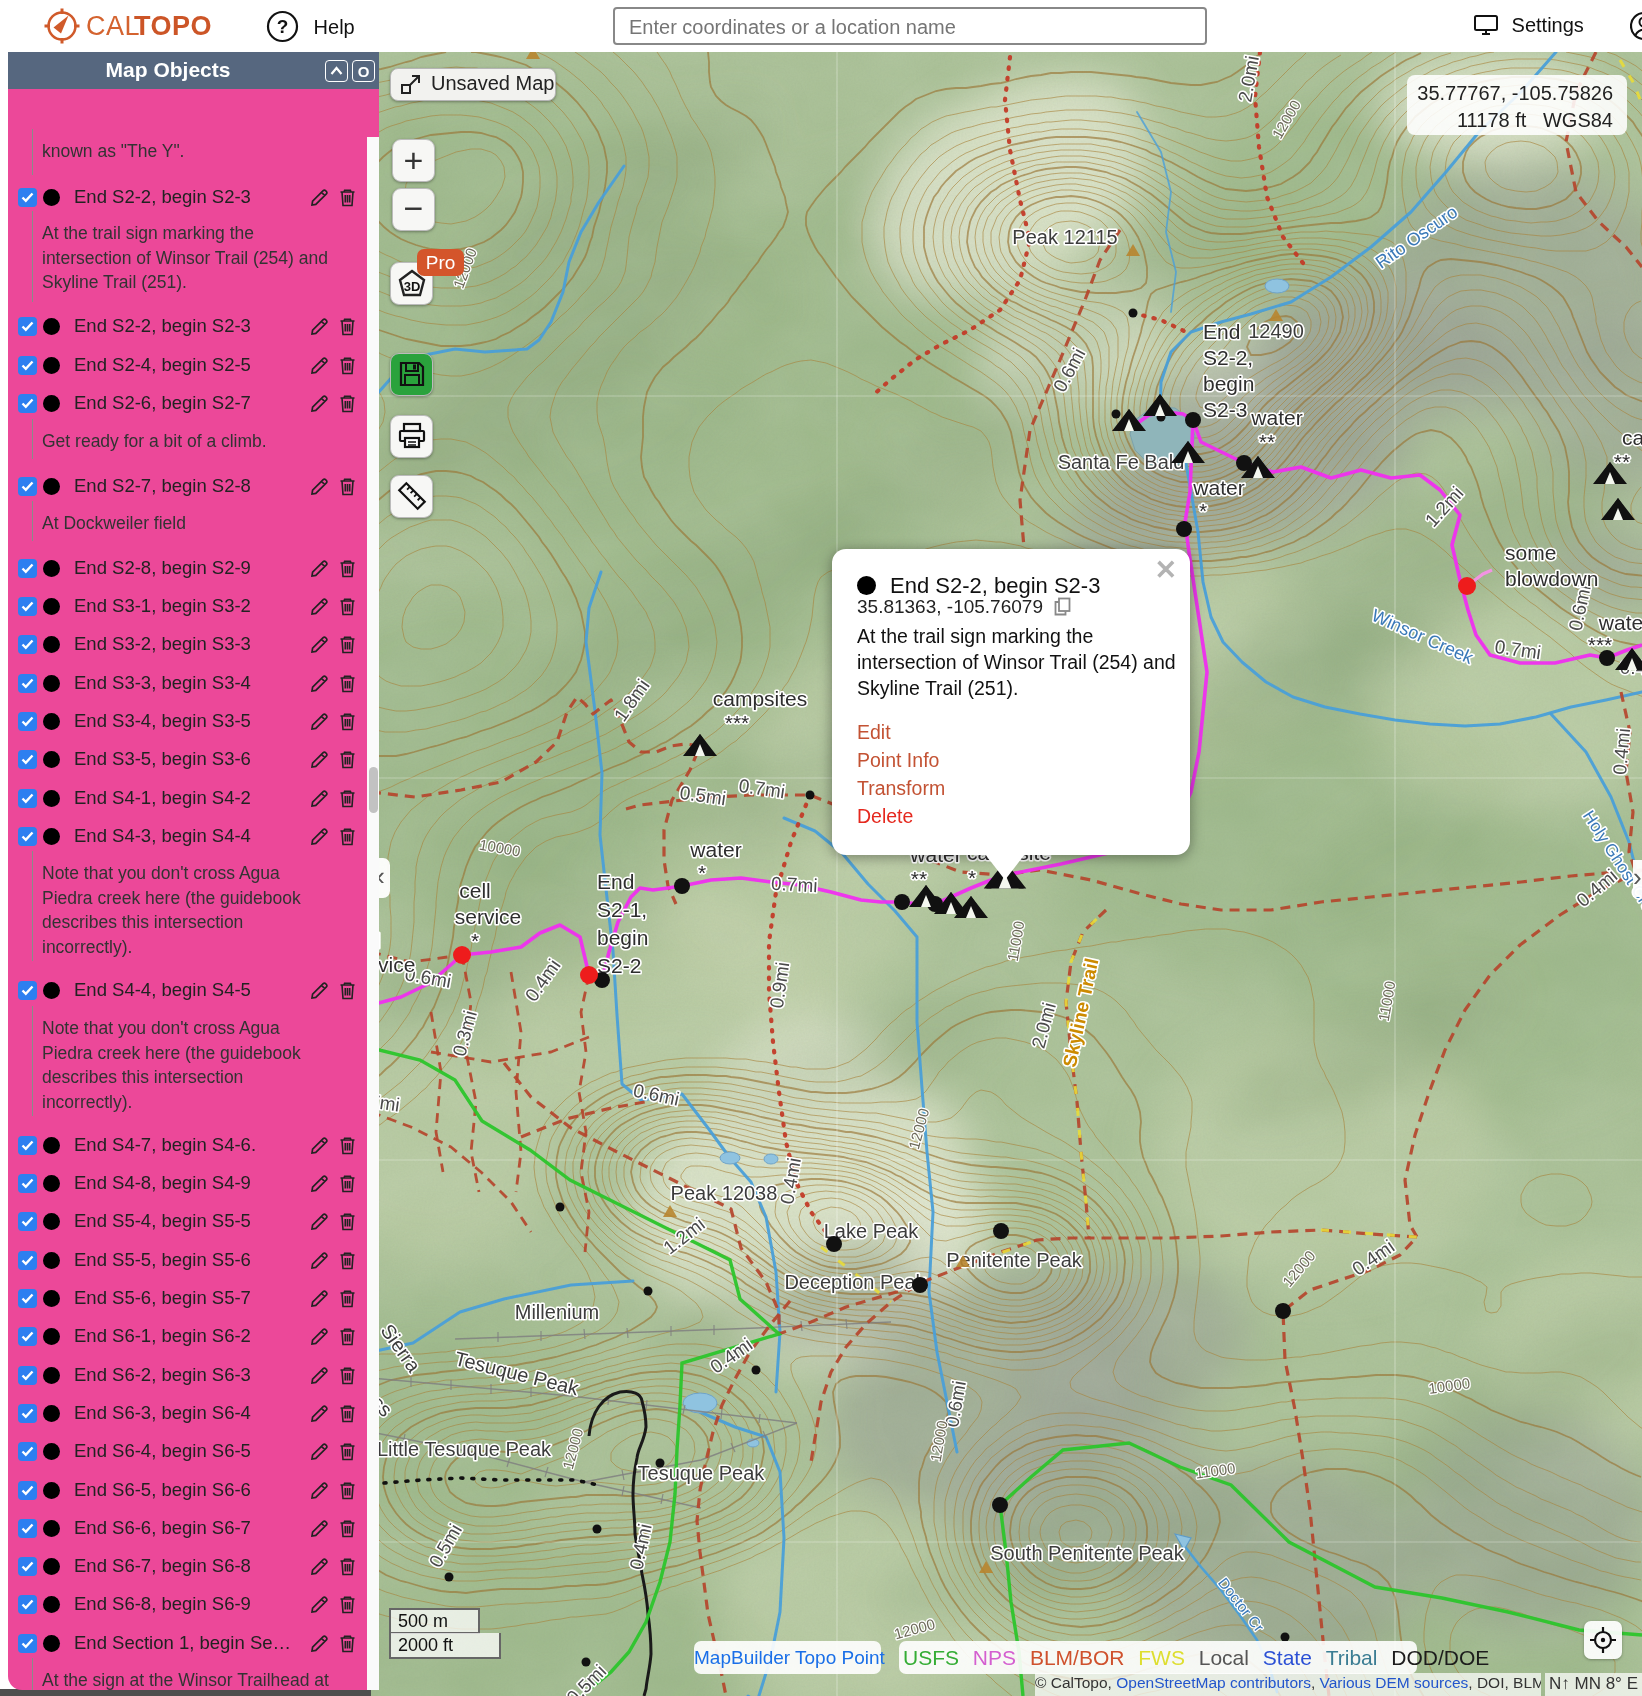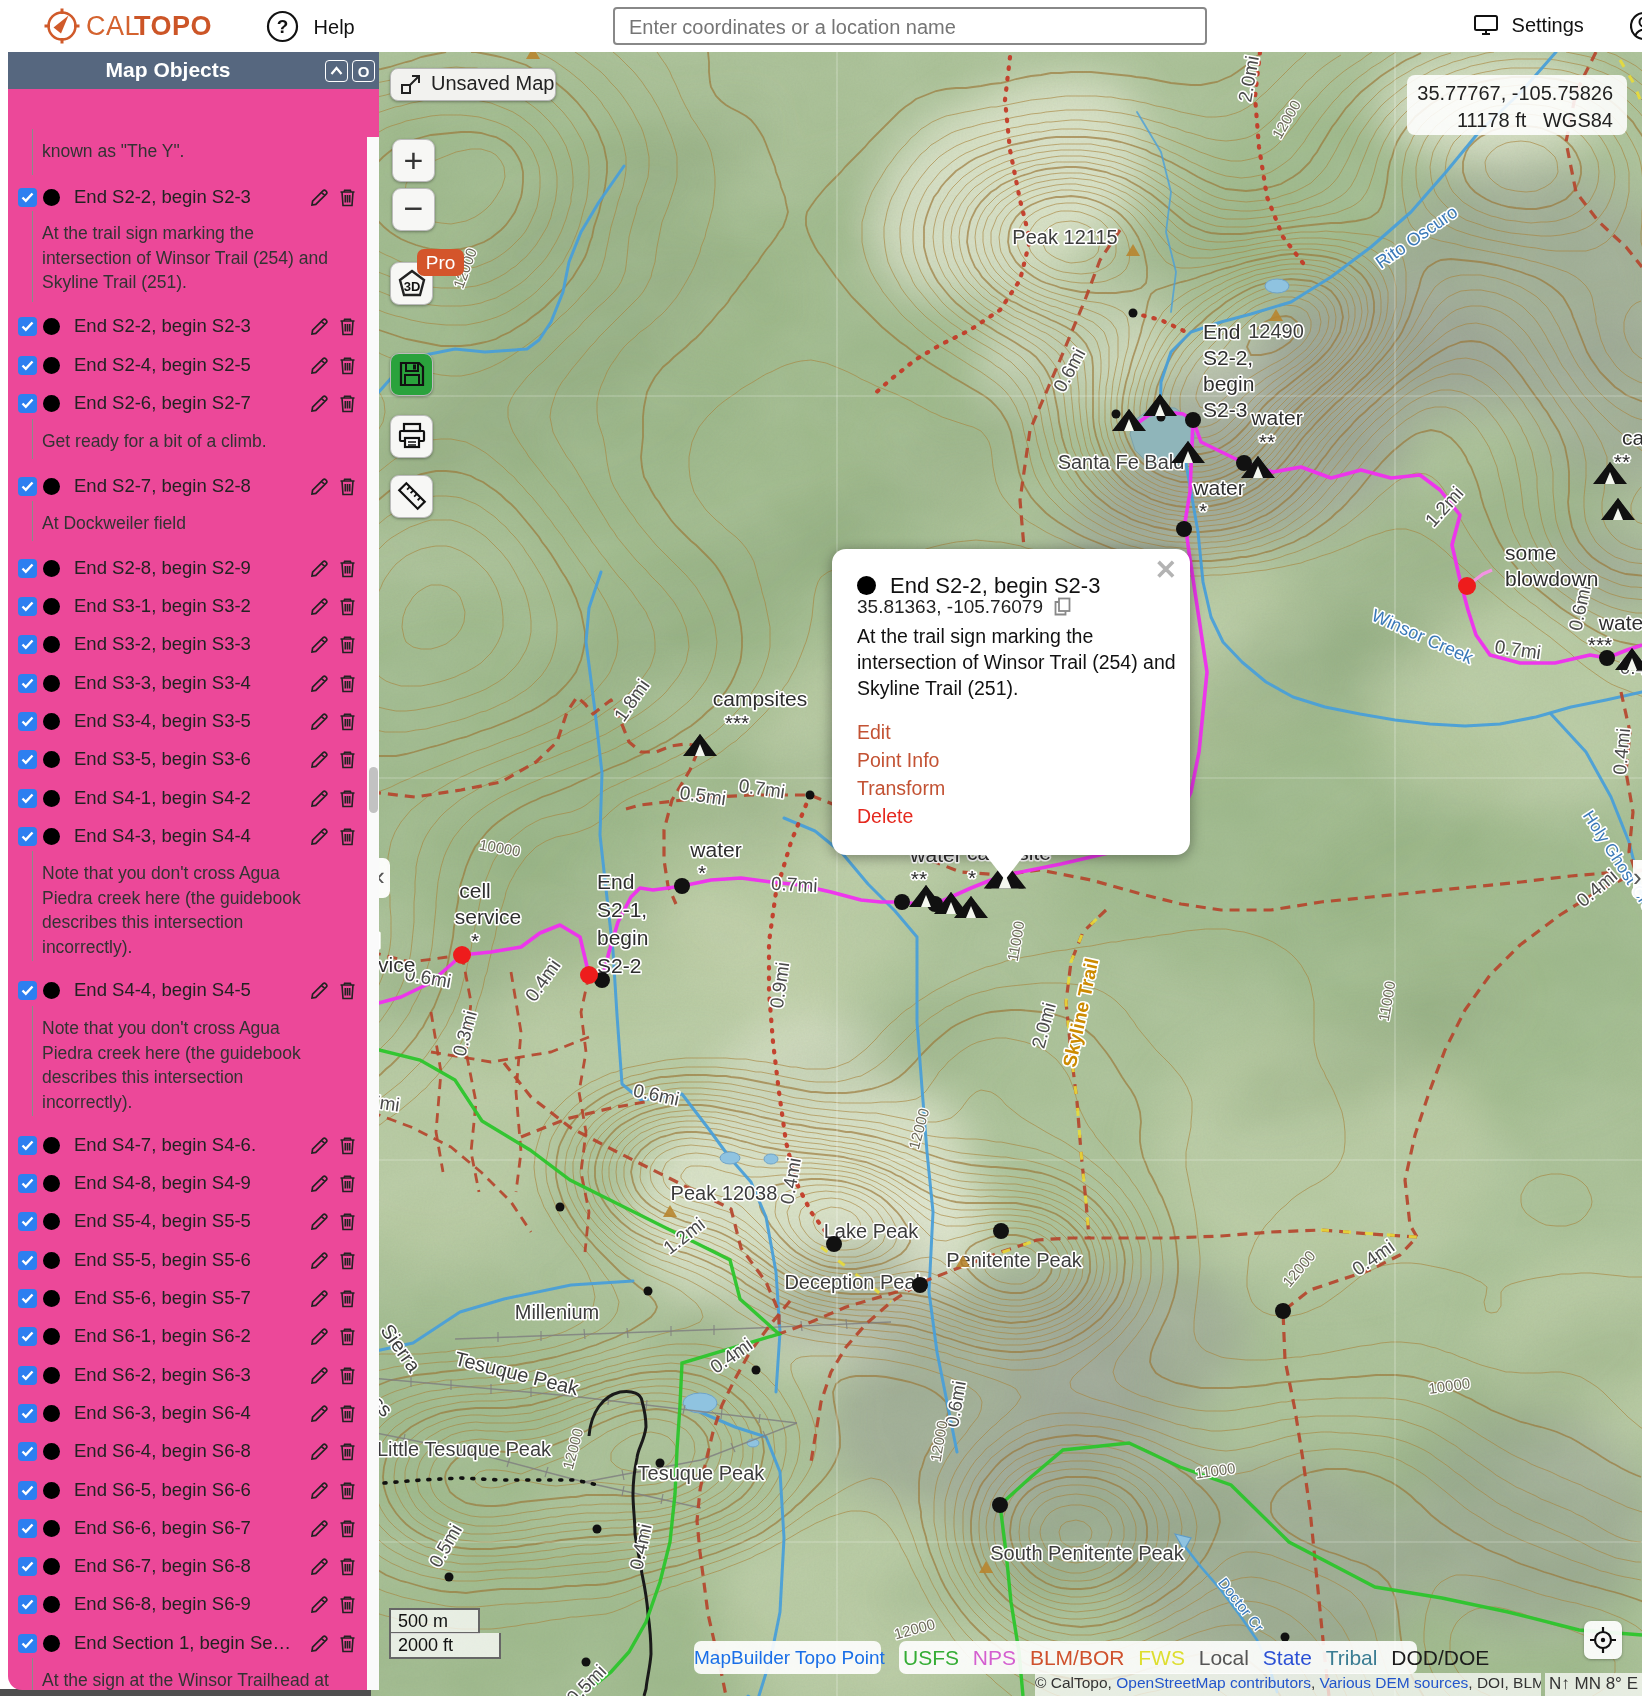--- a/index.html
+++ b/index.html
@@ -402,21 +402,21 @@
         </svg>
         <svg class="ic" width="21" height="21" viewBox="0 0 21 21">
           <path d="M3.5 5h14 M7 5 L7.6 3.2 h5.8 L14 5 M5 5 l1 13.5 h9 L16 5 M8.3 8v7.5 M10.5 8v7.5 M12.7 8v7.5" fill="none" stroke="#222" stroke-width="1.6"></path>
         </svg>
       </div>
       <div class="mrow" style="top:1386px">
         <span class="cb"><svg width="13" height="11" viewBox="0 0 13 11">
             <path d="M1.5 5.5 L4.8 8.8 L11.5 1.5" fill="none" stroke="#fff" stroke-width="2.4"></path>
           </svg></span>
         <span class="dot"></span>
-        <span class="lbl">End S6-4, begin S6-8</span>
+        <span class="lbl">End S6-4, begin S6-5</span>
         <svg class="ic" width="21" height="21" viewBox="0 0 21 21">
           <path d="M3 18 L3.6 14.2 L14.2 3.6 a1.6 1.6 0 0 1 2.3 0 l0.9 0.9 a1.6 1.6 0 0 1 0 2.3 L6.8 17.4 Z M12.5 5.3 l3.2 3.2" fill="none" stroke="#222" stroke-width="1.7"></path>
         </svg>
         <svg class="ic" width="21" height="21" viewBox="0 0 21 21">
           <path d="M3.5 5h14 M7 5 L7.6 3.2 h5.8 L14 5 M5 5 l1 13.5 h9 L16 5 M8.3 8v7.5 M10.5 8v7.5 M12.7 8v7.5" fill="none" stroke="#222" stroke-width="1.6"></path>
         </svg>
       </div>
       <div class="mrow" style="top:1425px">
         <span class="cb"><svg width="13" height="11" viewBox="0 0 13 11">
             <path d="M1.5 5.5 L4.8 8.8 L11.5 1.5" fill="none" stroke="#fff" stroke-width="2.4"></path>

